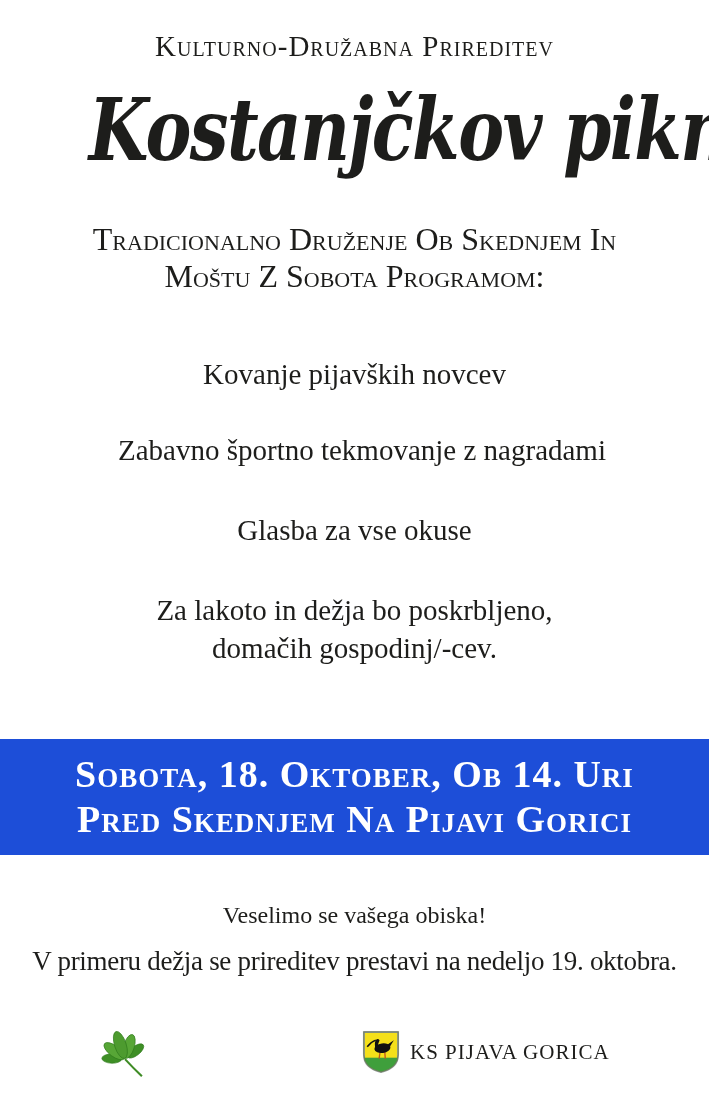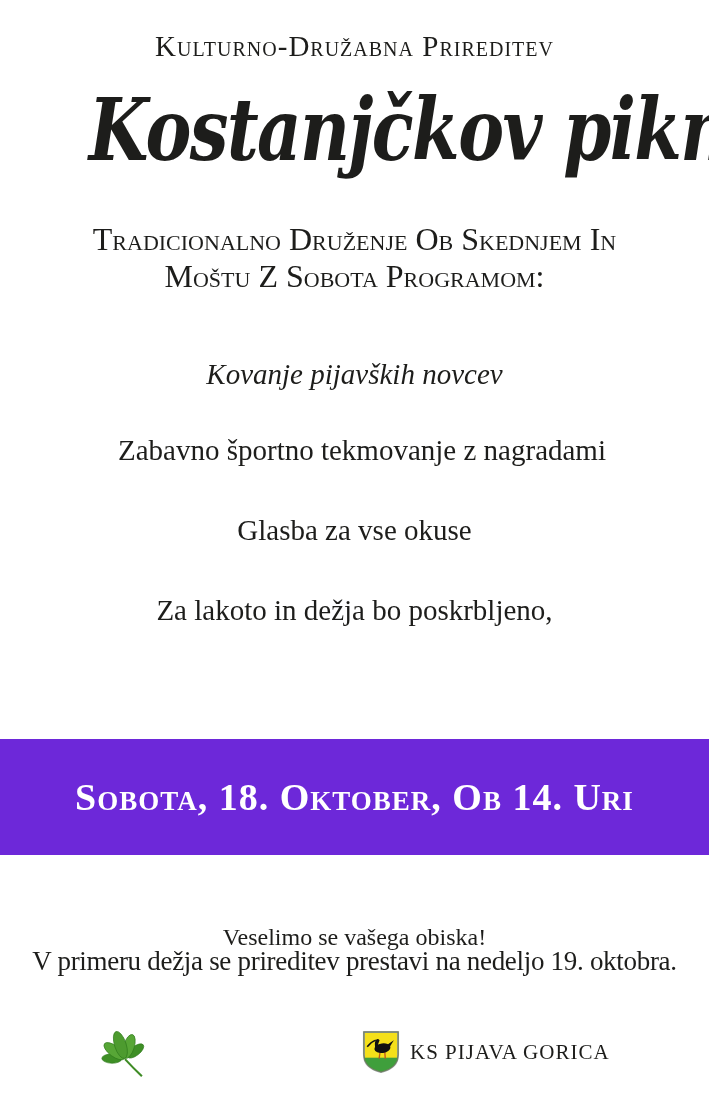--- a/index.html
+++ b/index.html
@@ -15,34 +15,34 @@
   .title-text{
     display:inline-block;
     font-family:"DejaVu Serif",serif;font-style:italic;font-weight:bold;
     font-size:86px;letter-spacing:-2px;
     transform:scaleX(0.8);transform-origin:50% 50%;
   }
 
   .intro{top:221px;font-size:32px;line-height:37px;font-variant:small-caps;}
 
   .prog{font-size:29px;}
-  .prog1{top:358px;font-style:italic;}
+  .prog1{top:358px;}
   .prog2{top:434px;margin-left:15px;}
   .prog3{top:514px;}
 
   .food{top:592px;font-size:29px;line-height:37.5px;}
 
   .banner{
     position:absolute;top:739px;left:0;width:709px;height:116px;
-    background:#6d28d9;color:#ffffff;
+    background:#1d4ed8;color:#ffffff;
     display:flex;flex-direction:column;justify-content:center;text-align:center;
   }
   .banner-line{font-variant:small-caps;font-weight:bold;font-size:38px;line-height:45px;letter-spacing:1px;}
 
-  .closing1{top:924px;font-size:24px;}
+  .closing1{top:902px;font-size:24px;}
   .closing2{top:946px;font-size:27px;letter-spacing:-0.3px;}
 
   .org{position:absolute;display:flex;align-items:center;}
   .org-kud{left:100px;top:1026px;}
   .org-kud-text{
     font-family:"Liberation Sans",sans-serif;font-size:20px;
     color:#9e2b33;letter-spacing:0.5px;margin-left:2px;white-space:nowrap;
   }
   .org-ks{left:362px;top:1030px;gap:10px;}
   .org-ks-text{font-size:21px;color:#1d1d1b;letter-spacing:1px;white-space:nowrap;}
@@ -62,24 +62,26 @@
     <div>Tradicionalno Druženje Ob Skednjem In</div>
     <div>Moštu Z Sobota Programom:</div>
   </div>
 
   <div class="center prog prog1">Kovanje pijavških novcev</div>
   <div class="center prog prog2">Zabavno športno tekmovanje z nagradami</div>
   <div class="center prog prog3">Glasba za vse okuse</div>
 
   <div class="center food">
     <div>Za lakoto in dežja bo poskrbljeno,</div>
+    <div>domačih gospodinj/-cev.</div>
   </div>
 
   <div class="banner">
     <div class="banner-line">Sobota, 18. Oktober, Ob 14. Uri</div>
+    <div class="banner-line">Pred Skednjem Na Pijavi Gorici</div>
   </div>
 
   <div class="center closing1">Veselimo se vašega obiska!</div>
   <div class="center closing2">V primeru dežja se prireditev prestavi na nedeljo 19. oktobra.</div>
 
   <div class="org org-kud">
     <svg width="50" height="58" viewBox="0 0 60 70" aria-hidden="true">
       <g transform="rotate(-18 30 40)">
         <path d="M30 40 Q36 53 43 66" stroke="#3f8c26" stroke-width="2.6" fill="none"></path>
         <g fill="#4d9b2f" stroke="#2f7a1c" stroke-width="0.8">

